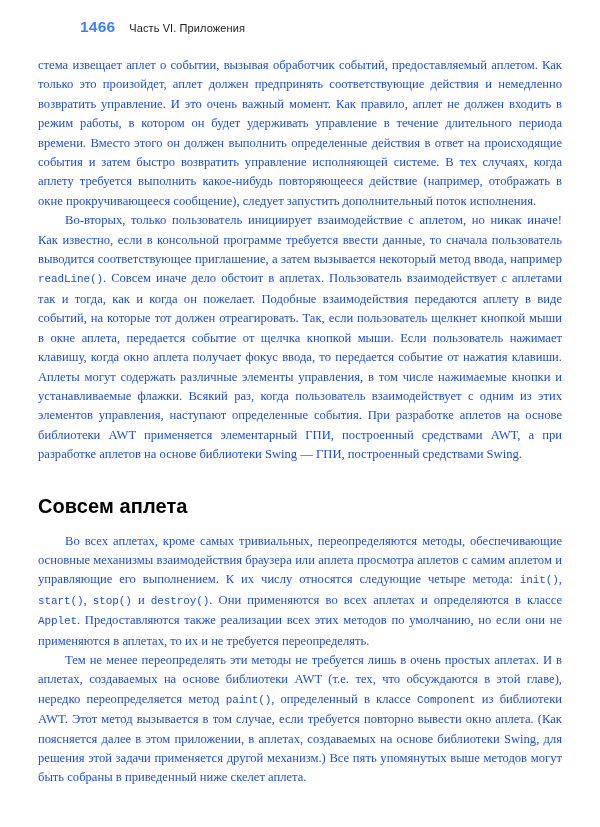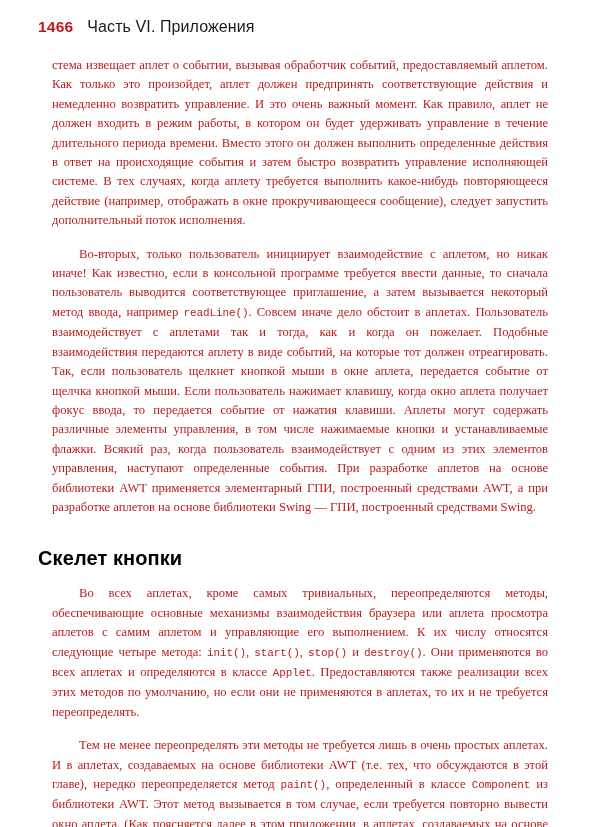--- a/index.html
+++ b/index.html
@@ -26,41 +26,42 @@
     align-items: baseline;
     gap: 14px;
     margin: 18px 0 0 0;
     padding: 0 38px;
   }
   .folio {
     font-family: "Liberation Sans", sans-serif;
     font-weight: bold;
     font-size: 15.5px;
     letter-spacing: 0.2px;
-    color: #b91c1c;
+    color: #3b82f6;
+    margin-left: 42px;
   }
   .running-head {
     font-family: "Liberation Sans", sans-serif;
-    font-size: 16px;
+    font-size: 11px;
     color: #1a1a1a;
     letter-spacing: 0.1px;
     text-align: center;
   }
   .content {
     padding: 0 38px;
     margin-top: 20px;
   }
   p.body {
-    margin: 14px;
+    margin: 0;
     font-size: 12.6px;
     line-height: 19.4px;
     text-align: justify;
     text-justify: inter-word;
     hyphens: none;
-    color: #b91c1c;
+    color: #1d4ed8;
   }
   p.body + p.body {
     margin-top: 0px;
   }
   p.indent {
     text-indent: 27px;
   }
   .section-title {
     font-family: "Liberation Sans", sans-serif;
     font-weight: bold;
@@ -84,20 +85,20 @@
     <span class="folio">1466</span>
     <span class="running-head">Часть VI. Приложения</span>
   </div>
 
   <div class="content">
 
     <p class="body">стема извещает аплет о событии, вызывая обработчик событий, предоставляемый аплетом. Как только это произойдет, аплет должен предпринять соответствующие действия и немедленно возвратить управление. И это очень важный момент. Как правило, аплет не должен входить в режим работы, в котором он будет удерживать управление в течение длительного периода времени. Вместо этого он должен выполнить определенные действия в ответ на происходящие события и затем быстро возвратить управление исполняющей системе. В тех случаях, когда аплету требуется выполнить какое-нибудь повторяющееся действие (например, отображать в окне прокручивающееся сообщение), следует запустить дополнительный поток исполнения.</p>
 
     <p class="body indent"><span>Во-вторых, только пользователь инициирует взаимодействие с аплетом, но никак иначе! Как известно, если в консольной программе требуется ввести данные, то сначала пользователь выводится соответствующее приглашение, а затем вызывается некоторый метод ввода, например </span><span class="mono">readLine()</span><span>. Совсем иначе дело обстоит в аплетах. Пользователь взаимодействует с аплетами так и тогда, как и когда он пожелает. Подобные взаимодействия передаются аплету в виде событий, на которые тот должен отреагировать. Так, если пользователь щелкнет кнопкой мыши в окне аплета, передается событие от щелчка кнопкой мыши. Если пользователь нажимает клавишу, когда окно аплета получает фокус ввода, то передается событие от нажатия клавиши. Аплеты могут содержать различные элементы управления, в том числе нажимаемые кнопки и устанавливаемые флажки. Всякий раз, когда пользователь взаимодействует с одним из этих элементов управления, наступают определенные события. При разработке аплетов на основе библиотеки AWT применяется элементарный ГПИ, построенный средствами AWT, а при разработке аплетов на основе библиотеки Swing — ГПИ, построенный средствами Swing.</span></p>
 
-    <h2 class="section-title">Скелет кнопки</h2>
+    <h2 class="section-title">Совсем аплета</h2>
 
     <p class="body indent"><span>Во всех аплетах, кроме самых тривиальных, переопределяются методы, обеспечивающие основные механизмы взаимодействия браузера или аплета просмотра аплетов с самим аплетом и управляющие его выполнением. К их числу относятся следующие четыре метода: </span><span class="mono">init()</span><span>, </span><span class="mono">start()</span><span>, </span><span class="mono">stop()</span><span> и </span><span class="mono">destroy()</span><span>. Они применяются во всех аплетах и определяются в классе </span><span class="mono">Applet</span><span>. Предоставляются также реализации всех этих методов по умолчанию, но если они не применяются в аплетах, то их и не требуется переопределять.</span></p>
 
     <p class="body indent"><span>Тем не менее переопределять эти методы не требуется лишь в очень простых аплетах. И в аплетах, создаваемых на основе библиотеки AWT (т.е. тех, что обсуждаются в этой главе), нередко переопределяется метод </span><span class="mono">paint()</span><span>, определенный в классе </span><span class="mono">Component</span><span> из библиотеки AWT. Этот метод вызывается в том случае, если требуется повторно вывести окно аплета. (Как поясняется далее в этом приложении, в аплетах, создаваемых на основе библиотеки Swing, для решения этой задачи применяется другой механизм.) Все пять упомянутых выше методов могут быть собраны в приведенный ниже скелет аплета.</span></p>
 
   </div>
 </div>
 
 </body></html>

